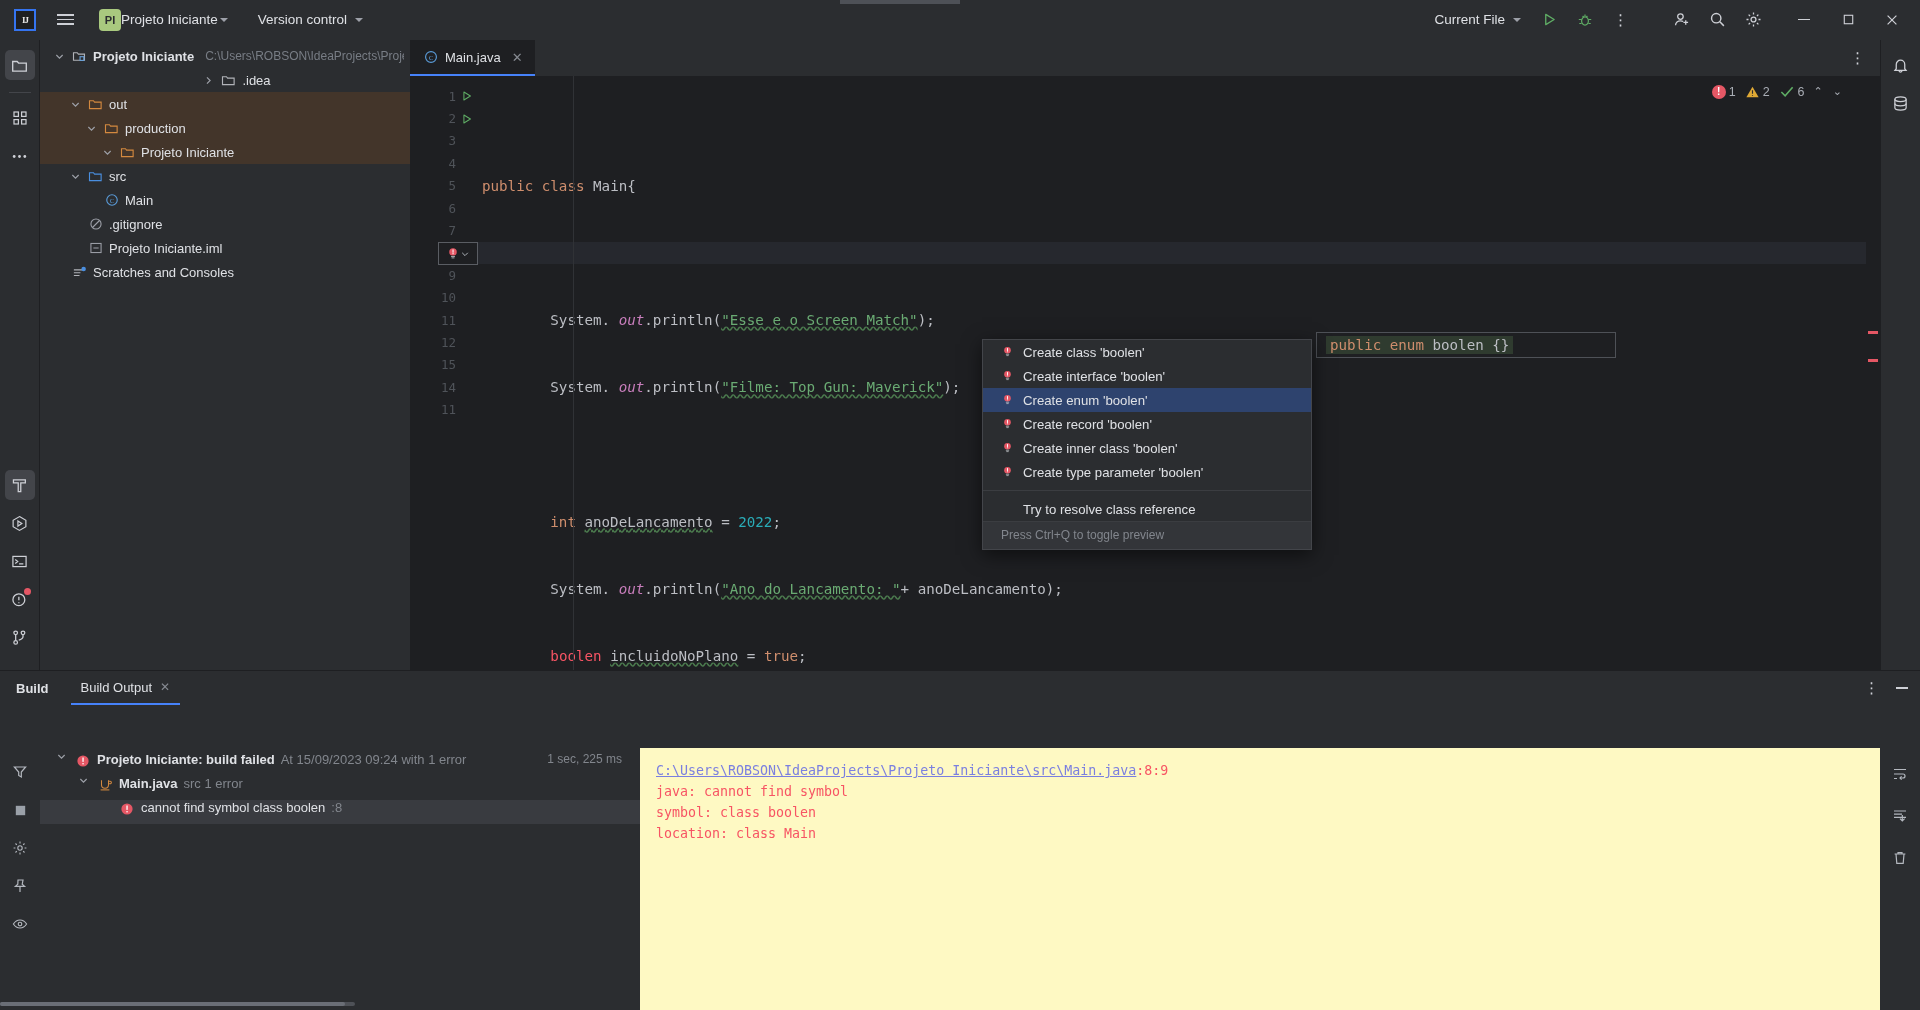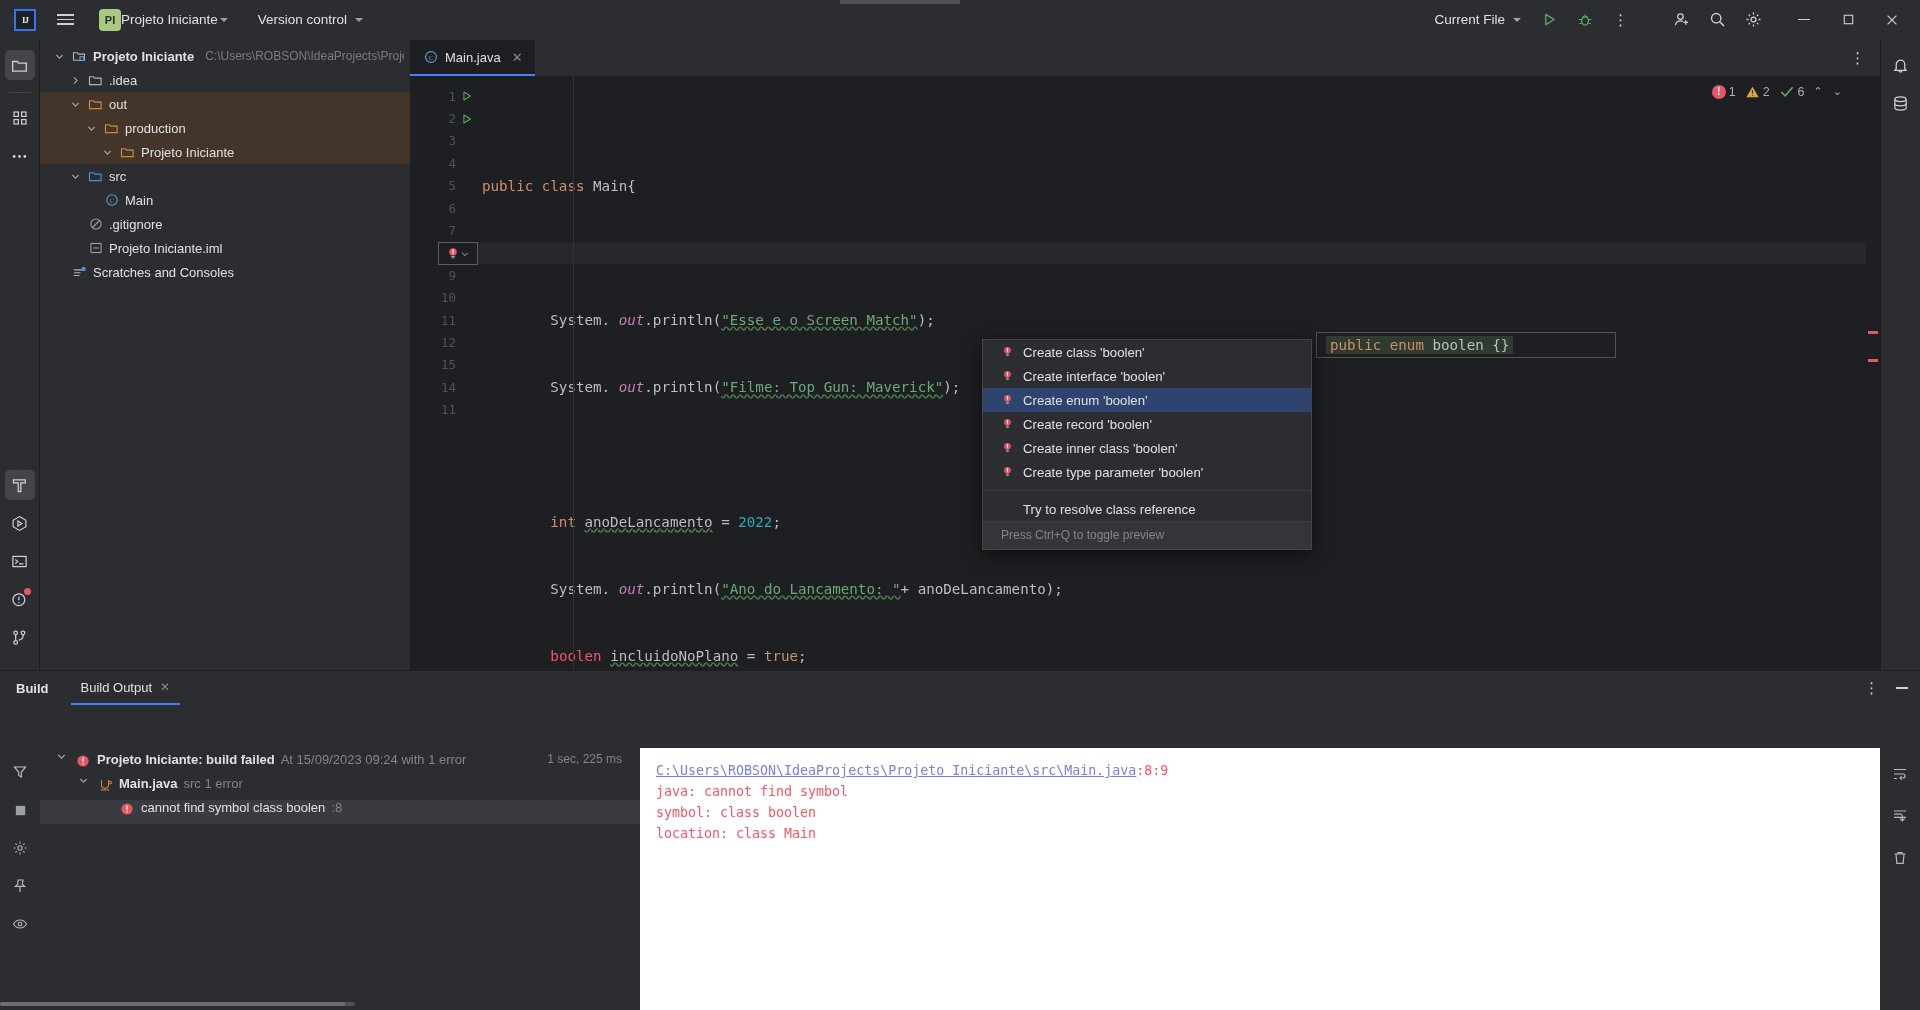--- a/index.html
+++ b/index.html
@@ -151,21 +151,21 @@
   .minus { width:12px;height:1.6px;background:#ced0d6; display:block;}
 
   .bp-body { flex:1; display:flex; min-height:0; }
   .bp-tools { width:40px; flex:0 0 40px; background:#2b2d30; display:flex; flex-direction:column; align-items:center; padding-top:10px; gap:10px;}
   .bp-tool { width:28px;height:28px;display:flex;align-items:center;justify-content:center;border-radius:4px;cursor:pointer;color:#b4b8bf;}
   .bp-tree { width:600px; flex:0 0 600px; background:#2b2d30; padding-top:4px; font-size:13px; }
   .brow { height:24px; display:flex; align-items:flex-start; gap:6px; padding-right:8px; cursor:pointer; white-space:nowrap;}
   .brow.sel { background:#393b40; }
   .bmuted { color:#82868d; }
   .btime { margin-left:auto; color:#82868d; font-size:12px; padding-right:10px;}
-  .bp-detail { flex:1; background:#ffffff; padding:12px 0 0 16px; font-family:"DejaVu Sans Mono", monospace; font-size:13.3px; line-height:21px; min-width:0;}
+  .bp-detail { flex:1; background:#fef9c3; padding:12px 0 0 16px; font-family:"DejaVu Sans Mono", monospace; font-size:13.3px; line-height:21px; min-width:0;}
   .blink { color:#7a7fe0; text-decoration:underline; }
   .bred { color:#f75464; }
   .bp-right { width:40px; flex:0 0 40px; background:#2b2d30; display:flex; flex-direction:column; align-items:center; padding-top:12px; gap:14px;}
 
   svg { display:block; }
 </style>
 </head>
 <body>
 
 <div class="app">
@@ -318,21 +318,21 @@
             </span>
             <span class="ticon">
               <svg width="15" height="15" viewBox="0 0 16 16" stroke="#b1b3b8" stroke-width="1.2" fill="none">
                 <path d="M1.6 4h4l1.2 1.4h6.5V12H1.6z"></path>
                 <rect x="8.6" y="8.2" width="4" height="4" fill="#2b2d30" stroke="#6a9fd4"></rect>
               </svg>
             </span>
             <span class="tlabel b">Projeto Iniciante</span>
             <span class="tpath">C:\Users\ROBSON\IdeaProjects\Projeto Iniciante</span>
           </div>
-          <div class="trow" style="padding-left: 28px;">
+          <div class="trow" style="padding-left: 28px; justify-content: center;">
             <span class="tarrow">
               <svg width="9" height="9" viewBox="0 0 10 10" stroke="#9da0a8" stroke-width="1.3" fill="none">
                 <path d="M3.3 1.5 6.8 5 3.3 8.5"></path>
               </svg>
             </span>
             <span class="ticon">
               <svg width="15" height="15" viewBox="0 0 16 16" stroke="#b1b3b8" stroke-width="1.2" fill="none">
                 <path d="M1.6 4h4.2l1.2 1.4h7V12.4H1.6z"></path>
               </svg>
             </span>

